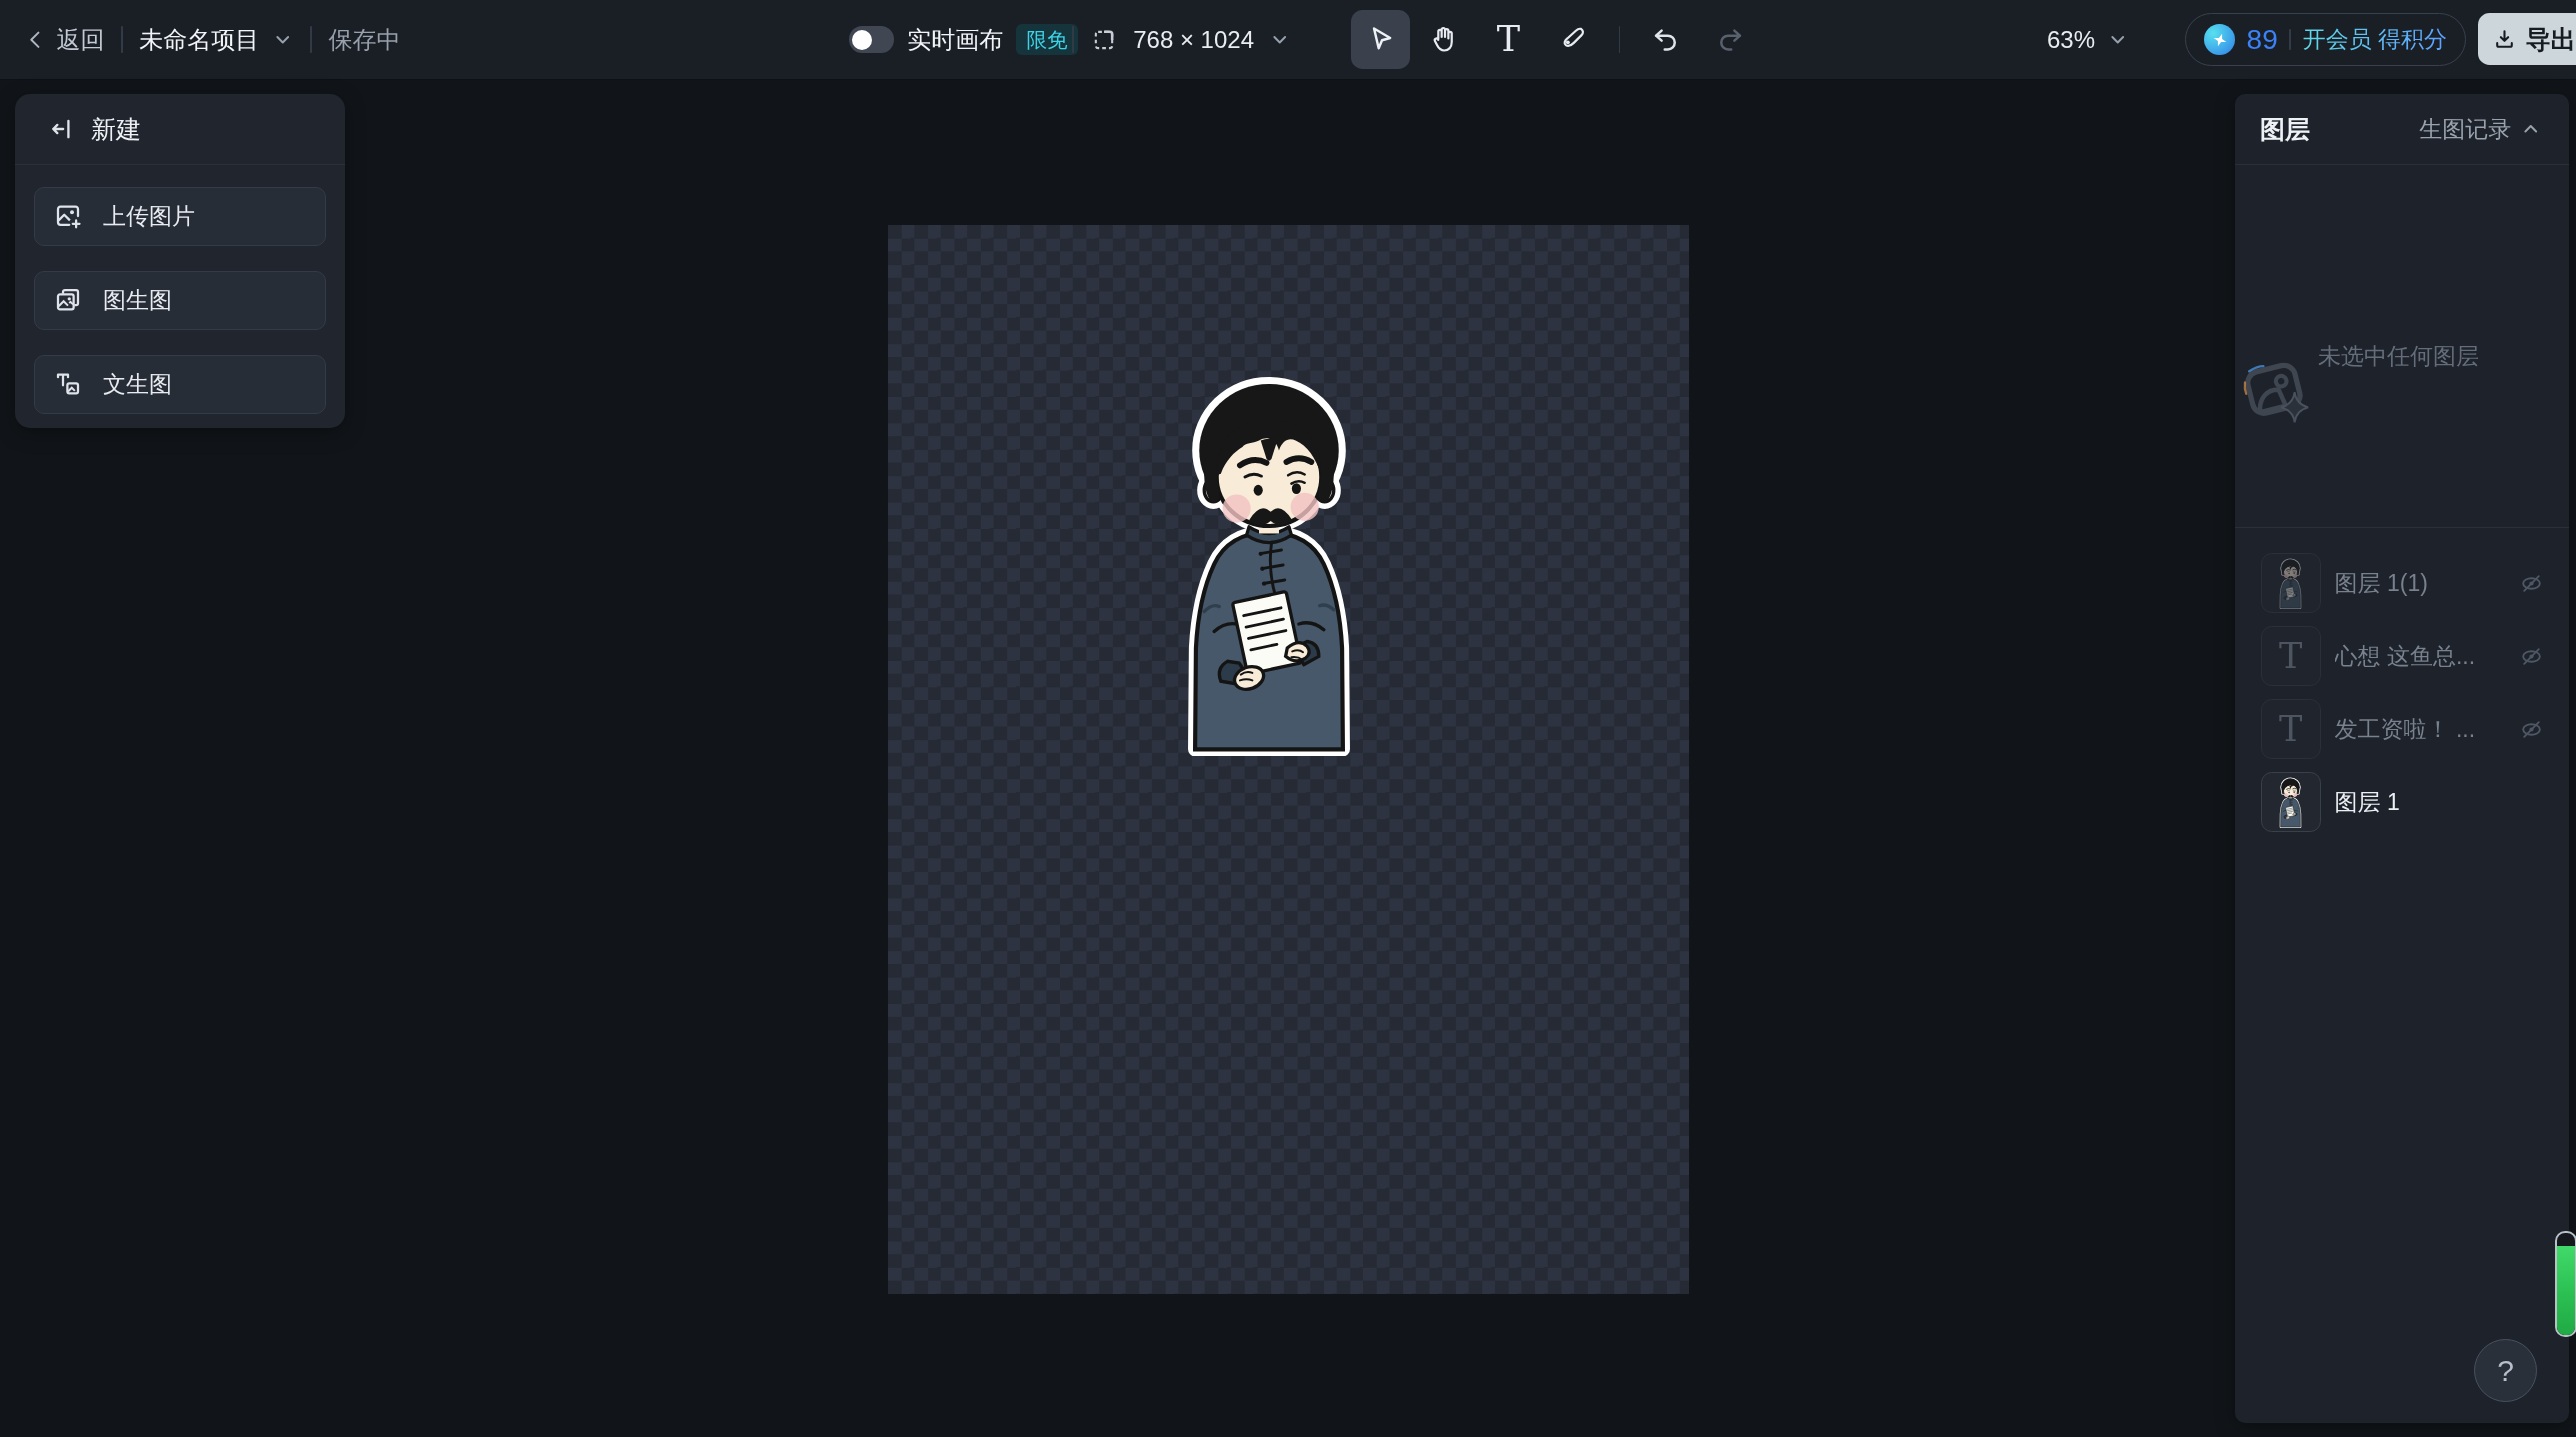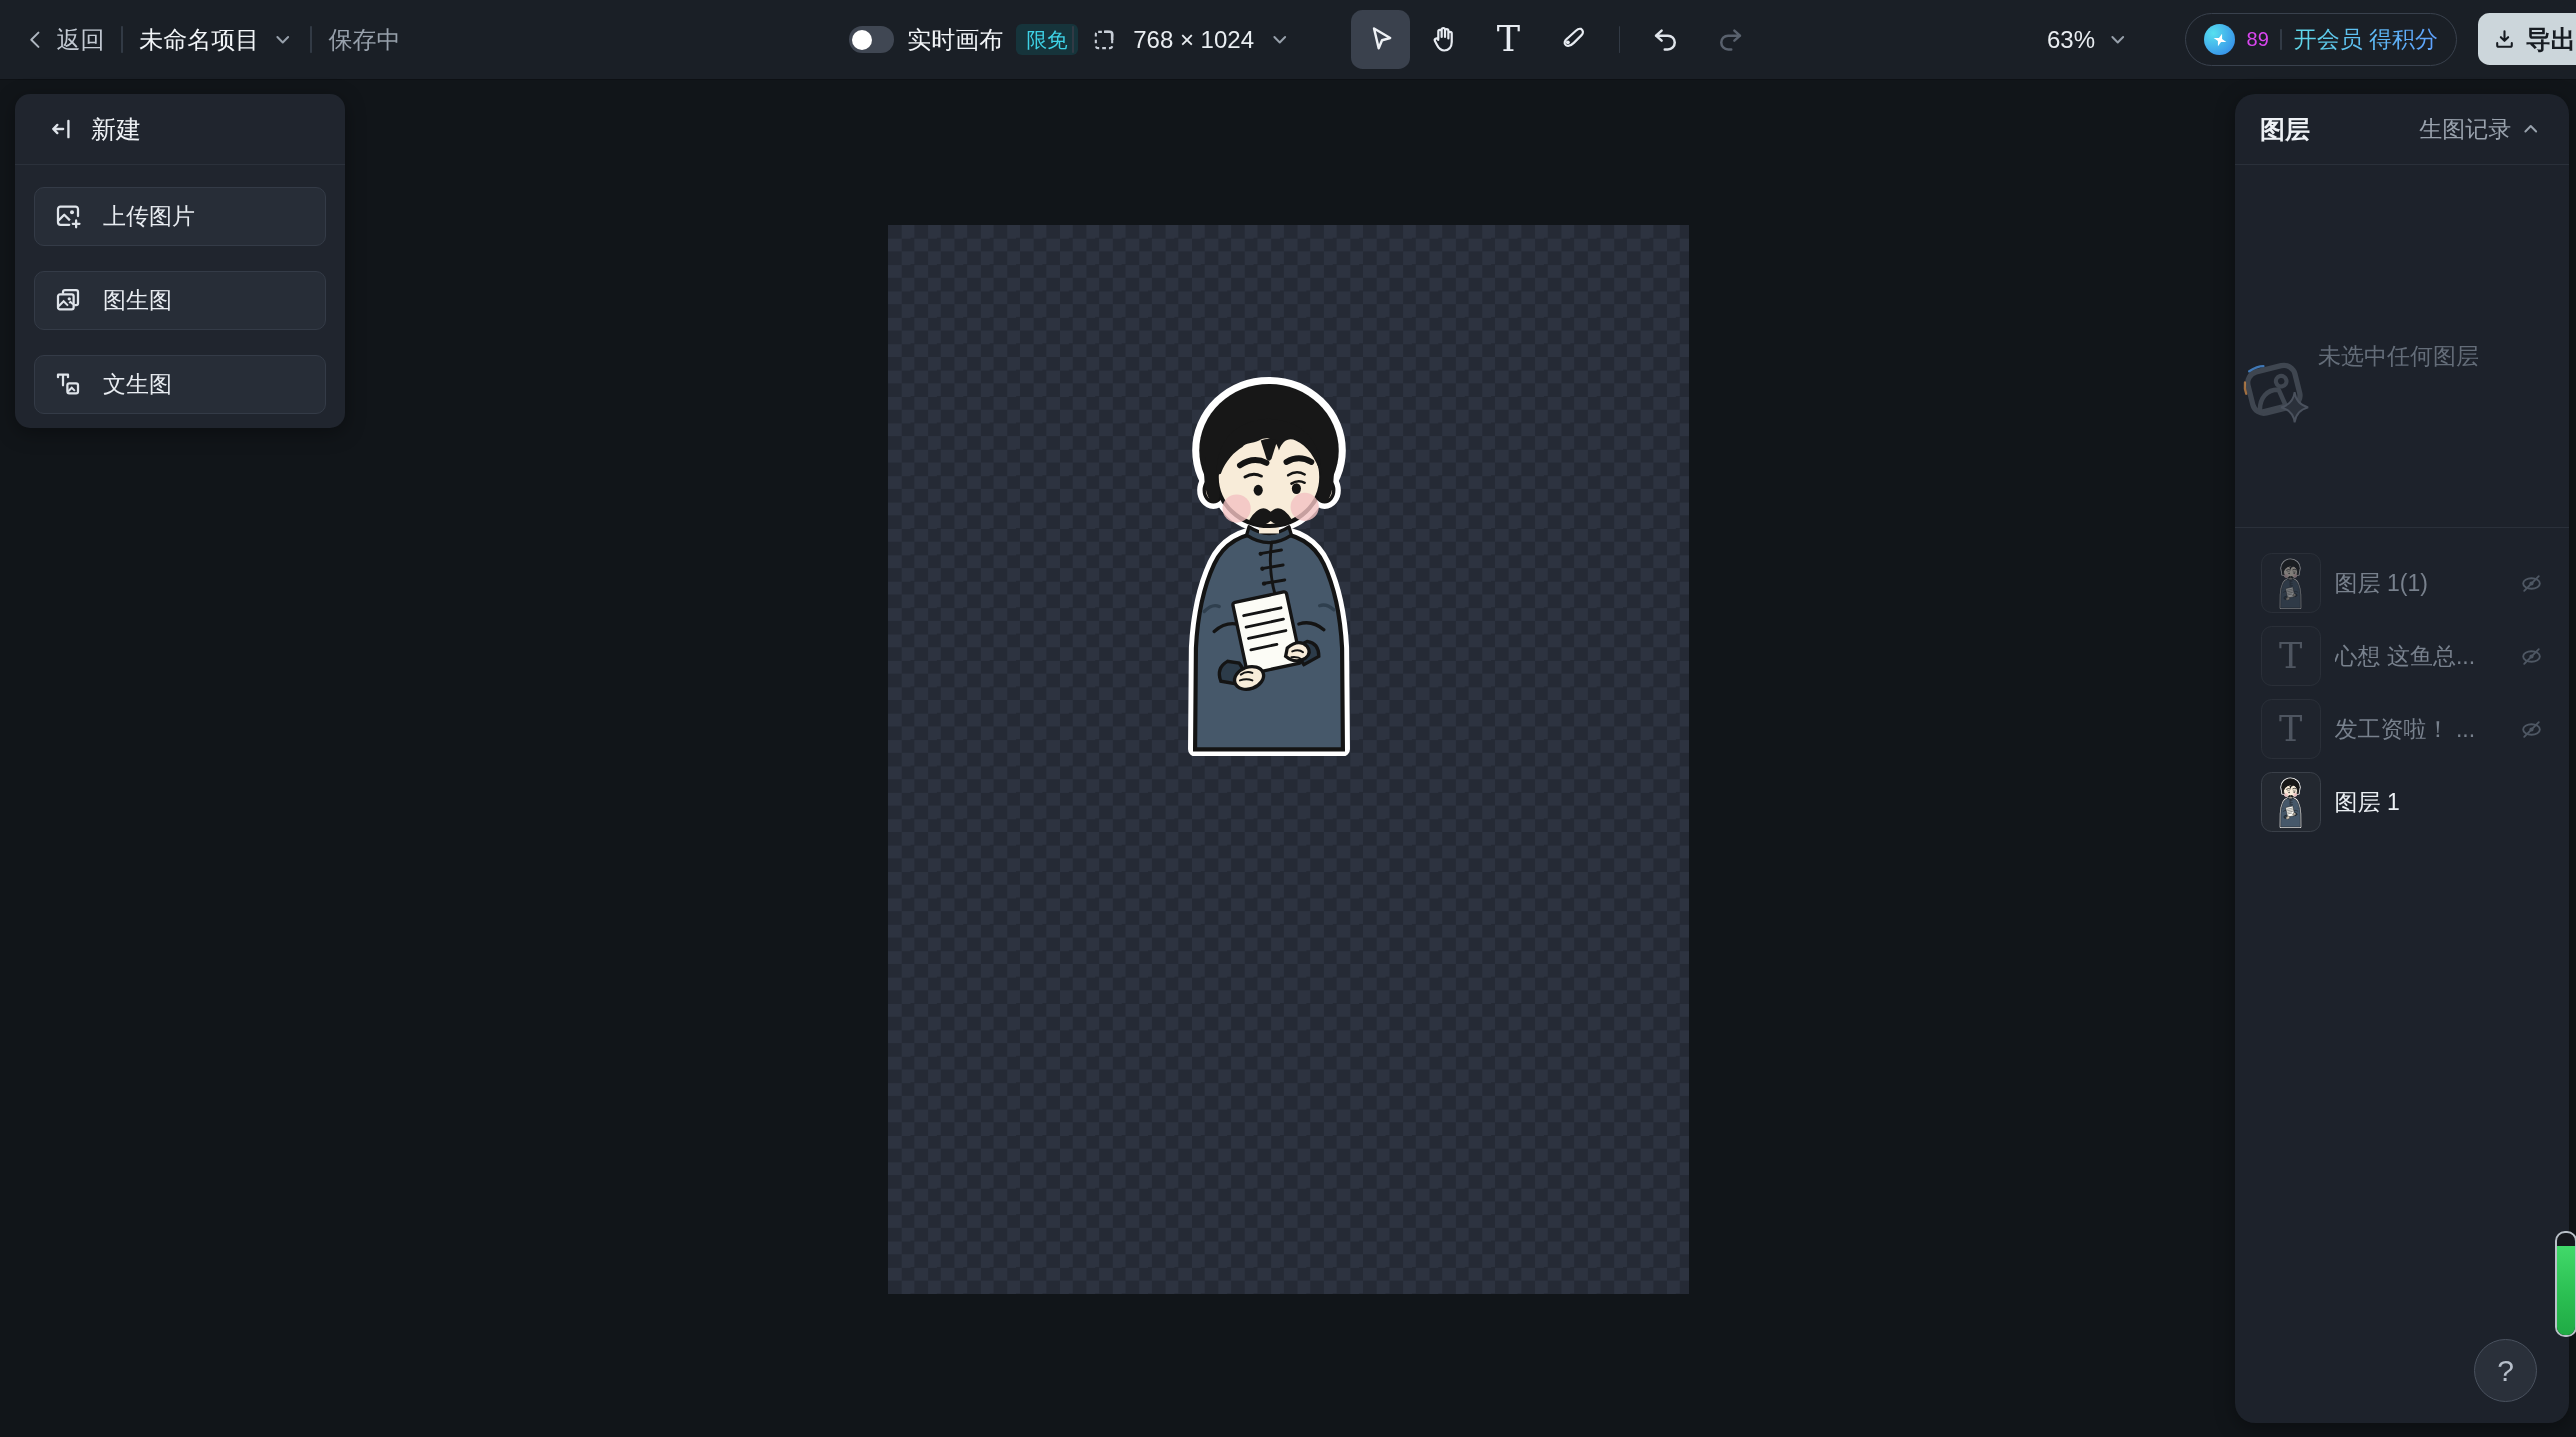--- a/index.html
+++ b/index.html
@@ -20,38 +20,38 @@
   
   .toggle{width:45px;height:26.4px;border-radius:13.2px;background:#404753;position:relative;}
   .toggle .knob{position:absolute;left:3.3px;top:3.3px;width:20px;height:20px;border-radius:50%;background:#ffffff;}
   .badge-free{background:#16343b;color:#3ed2e6;font-size:20.6px;line-height:31px;height:31px;padding:0 10px;border-radius:5.8px;}
   
   .tool-btn{width:59px;height:59px;border-radius:11.6px;display:flex;align-items:center;justify-content:center;}
   .tool-btn.active{background:#3a414d;}
   .tool-T{font-family:"DejaVu Serif","Liberation Serif",serif;font-size:35px;color:#e8ecf2;line-height:1;}
   
   .pill{height:51px;border:1.7px solid #39414d;border-radius:28px;display:flex;align-items:center;padding:0 18px;gap:11.6px;}
-  .credit-num{font-size:20px;color:#d946ef;}
+  .credit-num{font-size:28px;color:#3b82f6;}
   .grad-text{font-size:23px;font-weight:500;background:linear-gradient(90deg,#5fd9e8,#5ea0ff);-webkit-background-clip:text;background-clip:text;color:transparent;}
   .credit-icon{width:31px;height:31px;border-radius:50%;background:radial-gradient(circle at 30% 30%,#57e0ef,#2f7fe8);display:flex;align-items:center;justify-content:center;}
   .export-btn{position:absolute;left:2450px;top:13.2px;width:112px;height:52px;background:#ccd6db;border-radius:11.6px;display:flex;align-items:center;justify-content:center;gap:8.3px;color:#171c22;font-size:25px;font-weight:bold;cursor:pointer;margin-left:28px;}
   
   #left-panel{position:absolute;left:15px;top:94px;width:330px;height:334px;background:#20252e;border-radius:15px;box-shadow:0 5px 20px rgba(0,0,0,.35);}
   #left-panel .panel-head{height:70px;display:flex;align-items:center;gap:15px;padding:0 4px 0 33px;border-bottom:1.7px solid #2b313b;}
   #left-panel .panel-title{font-size:25px;color:#eef1f5;font-weight:500;}
   .lp-actions{display:flex;flex-direction:column;gap:25px;padding:21.5px 19px 0 19px;}
   .lp-btn{height:57px;background:#272d37;border:1.7px solid #343b47;border-radius:10px;display:flex;align-items:center;gap:20px;padding:0 0 0 18px;cursor:pointer;}
   .lp-btn span.lbl{font-size:23px;color:#e8ecf1;}
   
   #canvas{position:absolute;left:888px;top:225px;width:801px;height:1069px;
     background-image:conic-gradient(#2d3340 90deg,#252a35 90deg 180deg,#2d3340 180deg 270deg,#252a35 270deg);
     background-size:26.4px 26.4px;}
   #sticker{position:absolute;left:273px;top:149px;width:216px;height:382px;}
   
-  #right-panel{position:absolute;left:2235px;top:94px;width:334px;height:1329px;background:#1d222b;border-radius:20px;box-shadow:0 5px 20px rgba(0,0,0,.35);}
+  #right-panel{position:absolute;left:2235px;top:94px;width:334px;height:1329px;background:#1d222b;border-radius:10px;box-shadow:0 5px 20px rgba(0,0,0,.35);}
   #right-panel .panel-head{height:70px;display:flex;align-items:center;padding:0 28px 0 25px;border-bottom:1.7px solid #2a303a;}
   .layers-title{font-size:25px;color:#eef1f5;font-weight:bold;}
   .history-toggle{margin-left:auto;display:flex;align-items:center;gap:8.3px;cursor:pointer;}
   .history-toggle .lbl{font-size:23px;color:#99a2ad;}
   .empty-zone{height:362px;border-bottom:1.7px solid #2a303a;display:flex;flex-direction:row;align-items:center;}
   .empty-zone svg{margin-top:97px;}
   .empty-text{margin-top:21.5px;font-size:23px;color:#646d79;}
   .layer-list{display:flex;flex-direction:column;gap:15px;padding:26.4px 25px 0 25.6px;}
   .layer-row{height:58px;display:flex;align-items:center;gap:14px;cursor:pointer;}
   .thumb{width:58px;height:58px;border-radius:10.7px;border:1.7px solid #3a4049;background:#232830;display:flex;align-items:center;justify-content:center;overflow:hidden;flex:0 0 auto;}

